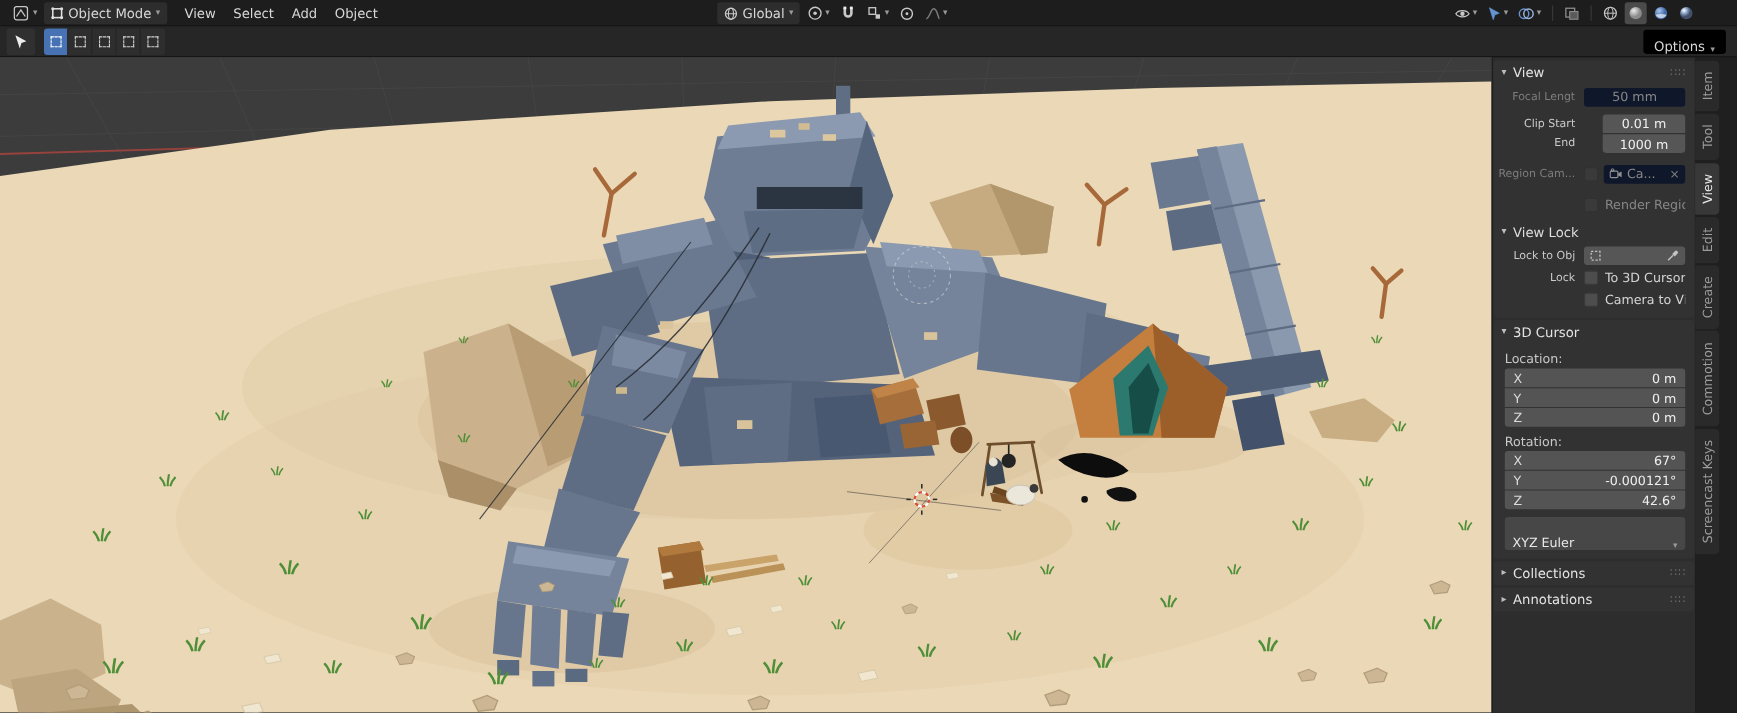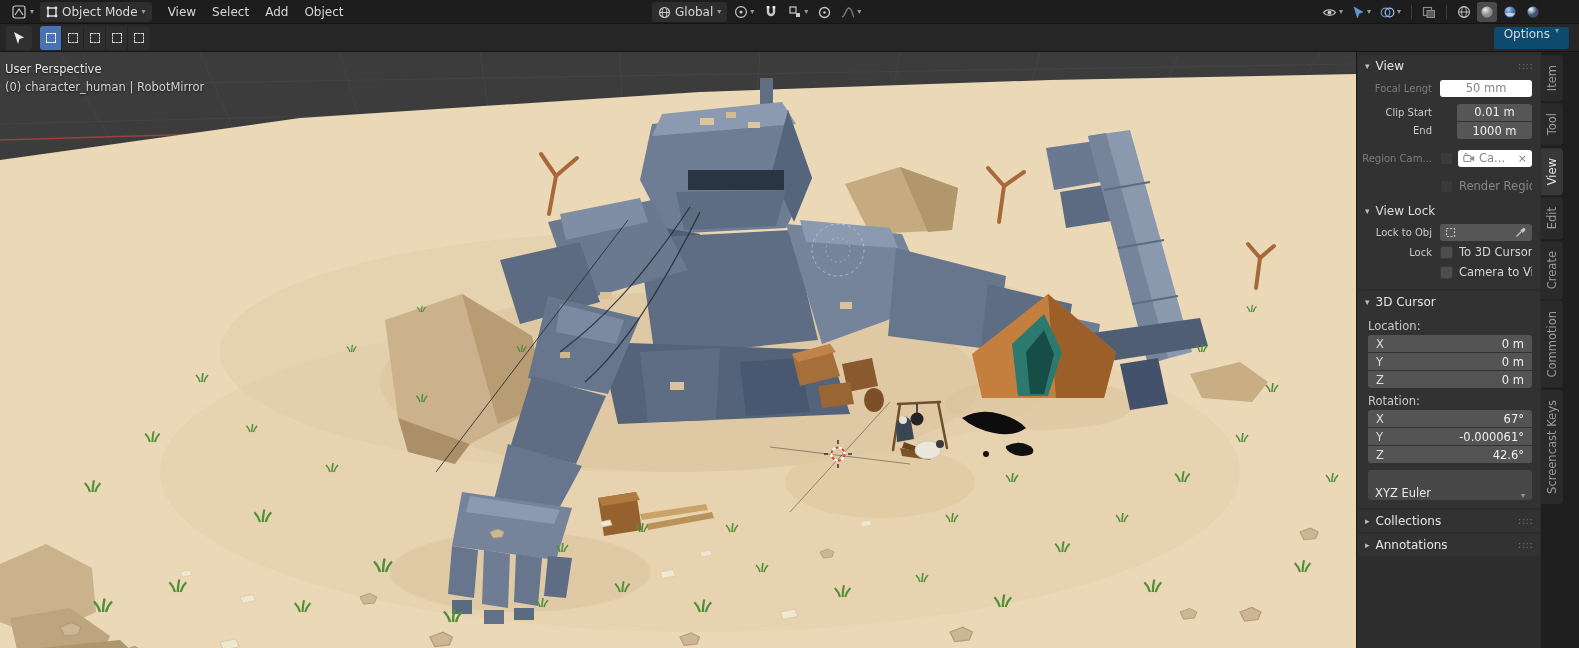--- a/index.html
+++ b/index.html
@@ -21,21 +21,21 @@
   .sep { width:1px; height:14px; background:#3a3a3a; margin:0 4px; }
 
   .tool-active { width:26px; height:24px; background:#303030; border:none; border-radius:3px; display:flex; align-items:center; justify-content:center; margin-right:8px; }
   .tool-group { display:flex; }
   .tg { width:22px; height:24px; background:#2e2e2e; border:none; border-right:1px solid #242424; display:flex; align-items:center; justify-content:center; }
   .tg:first-child { border-radius:3px 0 0 3px; }
   .tg:last-child { border-radius:0 3px 3px 0; border-right:none; }
   .tg.active { background:#4772b3; }
   .dashsq { width:10px; height:10px; border:1px dashed #cfcfcf; }
   .tg.active .dashsq { border-color:#fff; }
-  .options-btn { position:absolute; right:10px; top:3px; height:22px; background:#0c4a6e; border:none; border-radius:3px; color:#d8d8d8; font-family:inherit; font-size:12px; display:flex; align-items:flex-start; gap:5px; padding:0 10px; }
+  .options-btn { position:absolute; right:10px; top:3px; height:22px; background:#000000; border:none; border-radius:3px; color:#d8d8d8; font-family:inherit; font-size:12px; display:flex; align-items:flex-end; gap:5px; padding:0 10px; }
 
   
   .main { display:flex; height:596px; }
   .viewport { flex:1; position:relative; overflow:hidden; background:#3c3c3c; }
   .viewport svg.scene { position:absolute; inset:0; width:100%; height:100%; display:block; }
   .overlay { position:absolute; left:5px; top:8px; line-height:18px; font-size:11.5px; text-shadow:0 1px 2px rgba(0,0,0,.65); }
   .overlay .l1 { color:#e8e8e8; }
   .overlay .l2 { color:#d2d2d2; }
 
   
@@ -48,21 +48,21 @@
   .subhead { display:flex; align-items:center; height:20px; padding:0 7px; margin-top:6px; color:#dedede; }
   .subhead .pchev { margin-right:6px; color:#bdbdbd; font-size:9px; }
 
   .prow { display:flex; align-items:center; height:18px; margin:2px 8px 2px 0; }
   .plabel { width:82px; flex:none; text-align:right; padding-right:8px; color:#cbcbcb; font-size:10px; white-space:nowrap; overflow:hidden; }
   .pfield { flex:1; height:17px; background:#565656; border-radius:3px; display:flex; align-items:center; justify-content:center; font-size:11.5px; color:#efefef; }
   .prow.tight { margin-top:0; margin-bottom:0;gap:17px; }
   .rt { border-radius:3px 3px 0 0; }
   .rb { border-radius:0 0 3px 3px; margin-top:1px; }
   .dis .plabel { color:#7d7d7d; }
-  .dis .pfield, .dis .objfield { background:#ffffff; color:#878787; }
+  .dis .pfield, .dis .objfield { background:#0f172a; color:#878787; }
   .dis .cbtext { color:#878787; }
 
   .cb { width:13px; height:13px; border-radius:2.5px; background:#4d4d4d; border:1px solid #3a3a3a; flex:none; }
   .dis .cb { background:#3a3a3a; border-color:#313131; }
   .cbtext { margin-left:6px; color:#d5d5d5; font-size:11.5px; white-space:nowrap; overflow:hidden; }
   .objfield { flex:1; height:17px; background:#565656; border-radius:3px; display:flex; align-items:center; gap:4px; padding:0 5px; font-size:11.5px; color:#efefef; margin-left:5px; min-width:0; }
   .objfield .grow { flex:1; overflow:hidden; white-space:nowrap; }
   .xmark { color:#c9c9c9; font-size:11px; }
   .dis .xmark { color:#7e7e7e; }
 
@@ -485,24 +485,20 @@
         <use href="#paper" transform="translate(780,560) scale(1.5)"></use>
           <use href="#paper" transform="translate(600,470)"></use>
         <use href="#paper" transform="translate(180,520)"></use>
           <use href="#paper" transform="translate(240,545) scale(1.3)"></use>
         <use href="#paper" transform="translate(860,470)"></use>
           <use href="#paper" transform="translate(220,590) scale(1.6)"></use>
         <use href="#paper" transform="translate(680,600) scale(1.8)"></use>
           <use href="#paper" transform="translate(760,600) scale(1.4)"></use>
       </g>
     </svg>
-    <div class="overlay">
-      <div class="l1">User Perspective</div>
-      <div class="l2">(0) character_human | RobotMirror</div>
-    </div>
   </div>
 
   <div class="sidebar">
 
     <div class="panel">
       <div class="phead">
         <span class="pchev">▾</span>
         <span>View</span>
         <span class="dots">∷∷</span>
       </div>
@@ -583,21 +579,21 @@
         <span class="ax">Z</span>
         <span>0 m</span>
       </div>
       <div class="seclabel">Rotation:</div>
       <div class="slider rt">
         <span class="ax">X</span>
         <span>67°</span>
       </div>
       <div class="slider">
         <span class="ax">Y</span>
-        <span>-0.000061°</span>
+        <span>-0.000121°</span>
       </div>
       <div class="slider rb">
         <span class="ax">Z</span>
         <span>42.6°</span>
       </div>
       <div class="dropdown">
         <span class="grow">XYZ Euler</span>
         <span class="chev">▾</span>
       </div>
     </div>

